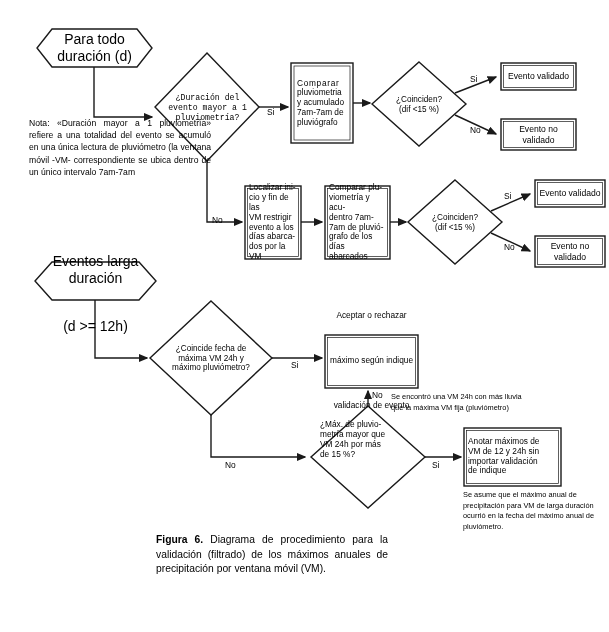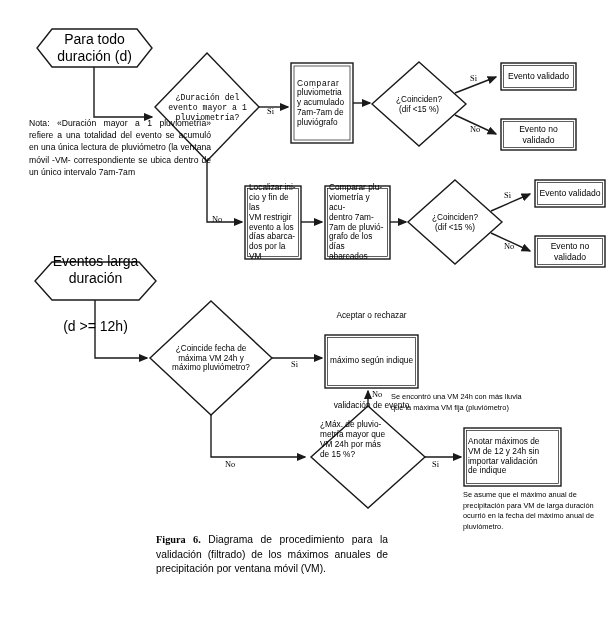--- a/index.html
+++ b/index.html
@@ -39,21 +39,20 @@
   .hex-label { font-size: 14px; }
   .diamond-label { font-size: 8.2px; }
   .proc-label { font-size: 8.3px; text-align: left; align-items: flex-start; }
   .proc-label.center { text-align: center; align-items: center; }
   .term-label { font-size: 8.6px; justify-content: center; }
   .edge-label {
     position: absolute;
     font-size: 8.4px;
     color: #000;
     white-space: nowrap;
-    font-family: Liberation Serif, serif;
   }
   .note-text {
     position: absolute;
     font-size: 8.6px;
     line-height: 1.42;
     color: #000;
     text-align: justify;
   }
   .annot-text {
     position: absolute;
@@ -65,21 +64,21 @@
   .caption {
     position: absolute;
     left: 156px;
     top: 533px;
     width: 232px;
     font-size: 10.3px;
     line-height: 1.42;
     text-align: justify;
     color: #000;
   }
-  .caption b { font-weight: bold; font-family: Liberation Serif, serif; }
+  .caption b { font-weight: bold; }
 </style>
 </head>
 <body>
 
 <div id="page">
 
   <svg id="flow-svg" viewBox="0 0 609 632">
     <defs>
       <marker id="arrow" markerWidth="7" markerHeight="7" refX="6" refY="3" orient="auto" markerUnits="strokeWidth">
         <path d="M0,0 L7,3 L0,6 z" fill="#1a1a1a"></path>

